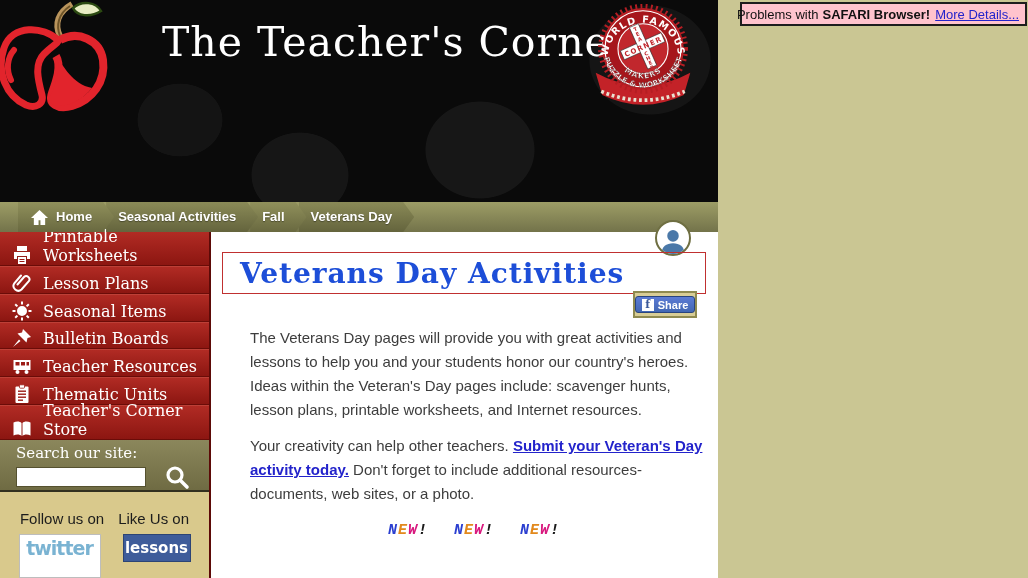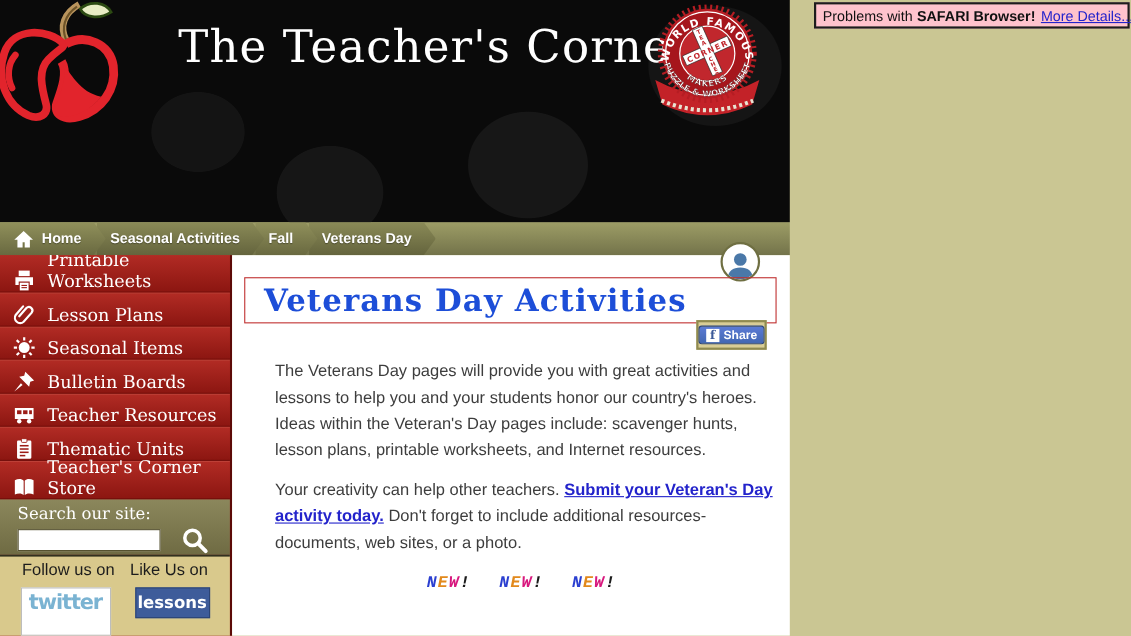--- a/index.html
+++ b/index.html
@@ -16,27 +16,27 @@
       radial-gradient(70px 60px at 180px 120px, #141414 60%, transparent 61%),
       #0a0a0a; overflow:hidden; }
   .site-title { position:absolute; left:162px; top:18px; color:#fff;
       font-family:"DejaVu Serif", serif; font-size:41px; font-weight:normal; letter-spacing:1px; }
   .apple-art { position:absolute; left:-6px; top:0; }
   .badge { position:absolute; left:592px; top:4px; }
 
   
   .notice { position:absolute; left:740px; top:2px; width:287px; height:24px;
       background:#ffc3cd; border:2px solid #1d1d1d; font-size:13px; color:#111;
-      display:flex; align-items:center; padding:0 6px; white-space:nowrap; }
+      display:flex; align-items:center; padding:0 6px; white-space:nowrap;justify-content:flex-end; }
   .notice b { margin-left:4px; }
   .notice a { color:#2323cb; text-decoration:underline; margin-left:5px; cursor:pointer; }
 
   
   .breadcrumb { height:30px; background:linear-gradient(#9d9d66,#73734a);
-      display:flex; align-items:center; padding-left:0; }
+      display:flex; align-items:center; padding-left:18px; }
   .crumb { position:relative; display:flex; align-items:center; gap:7px;
       color:#fff; font-size:13px; font-weight:bold; line-height:30px;
       background:linear-gradient(#90905b,#696940);
       padding:0 22px 0 12px; margin-right:-8px;
       clip-path:polygon(0 0, calc(100% - 11px) 0, 100% 50%, calc(100% - 11px) 100%, 0 100%);
       text-shadow:0 1px 1px rgba(0,0,0,.35); cursor:pointer; }
   .crumb:nth-child(1){ z-index:4; } .crumb:nth-child(2){ z-index:3; background:linear-gradient(#8a8a57,#64643d); }
   .crumb:nth-child(3){ z-index:2; } .crumb:nth-child(4){ z-index:1; background:linear-gradient(#8a8a57,#64643d); }
 
   
@@ -51,21 +51,21 @@
   .menu-item:first-child { border-top:none; height:34px; }
   .menu-item .mi-icon { width:20px; height:20px; flex:0 0 20px; }
 
   .search-sec { height:50px; background:linear-gradient(#8b875c,#6f6b43); padding:4px 0 0 16px; }
   .search-label { color:#fff; font-family:"DejaVu Serif", serif; font-size:15px; }
   .search-row { display:flex; align-items:center; gap:18px; margin-top:2px; }
   .search-input { width:130px; height:20px; border:1px solid #55512f; background:#fff; font-size:13px; padding:0 4px; }
 
   .follow-sec { flex:1; background:#d9c98c; border-top:2px solid #32301f; text-align:center;
       color:#1c1c1c; font-size:15px; padding-top:4px; }
-  .follow-labels { display:flex; justify-content:center; gap:14px; }
+  .follow-labels { display:flex; justify-content:center; gap:14px;margin-top:14px; }
   .social-row { display:flex; justify-content:center; gap:22px; margin-top:7px; }
   .twitter-btn { width:82px; height:44px; background:#fff; border:1px solid #bdbdbd;
       color:#7ab3d2; font-family:"DejaVu Sans", sans-serif; font-weight:bold; font-size:19px;
       line-height:26px; letter-spacing:-1px; cursor:pointer; }
   .facebook-btn { width:68px; height:28px; background:#3e5c9a; border:1px solid #2c4475;
       color:#fff; font-family:"DejaVu Sans", sans-serif; font-weight:bold; font-size:15px;
       line-height:26px; cursor:pointer; }
 
   
   .content { flex:1; background:#fff; position:relative; }

